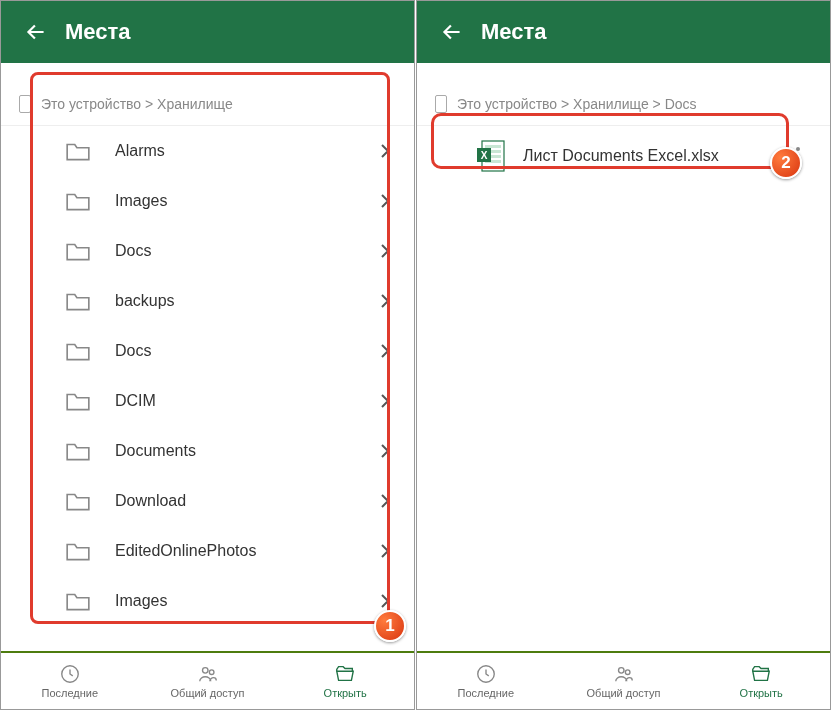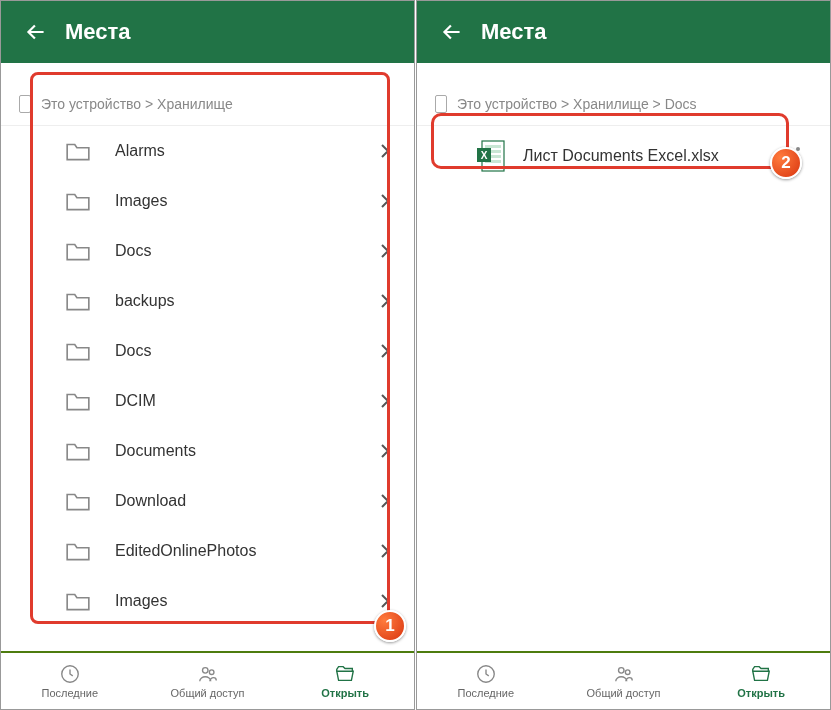--- a/index.html
+++ b/index.html
@@ -27,21 +27,21 @@
 .file-item { display: flex; align-items: center; padding: 14px 20px; cursor: pointer; }
 .excel-icon { width: 28px; height: 32px; margin-right: 18px; }
 .excel-icon svg { width: 100%; height: 100%; }
 .file-name { flex: 1; font-size: 16px; color: #333; }
 .more-btn { width: 24px; display: flex; flex-direction: column; align-items: center; gap: 3px; cursor: pointer; }
 .more-btn span { width: 4px; height: 4px; background: #888; border-radius: 50%; }
 .bottom-nav { height: 58px; border-top: 2px solid #4d7c0f; display: flex; background: #fff; }
 .nav-item { flex: 1; display: flex; flex-direction: column; align-items: center; justify-content: center; cursor: pointer; gap: 2px; }
 .nav-item svg { width: 22px; height: 22px; }
 .nav-label { font-size: 11px; color: #666; }
-.nav-item.active .nav-label { color: #217346; font-weight: bold; }
+.nav-item.active .nav-label { color: #217346; }
 .marker { position: absolute; width: 32px; height: 32px; border-radius: 50%; display: flex; align-items: center; justify-content: center; font-weight: bold; color: #fff; font-size: 17px; z-index: 10; border: 2px solid #fff; box-shadow: 0 1px 3px rgba(0,0,0,0.4); background: radial-gradient(circle at 30% 30%, #ff7b3d, #d93510); }
 .m1 { top: 610px; left: 374px; }
 .m2 { top: 147px; left: 770px; }
 </style>
 </head>
 <body>
 
 <div class="container">
 
   <div class="phone">

